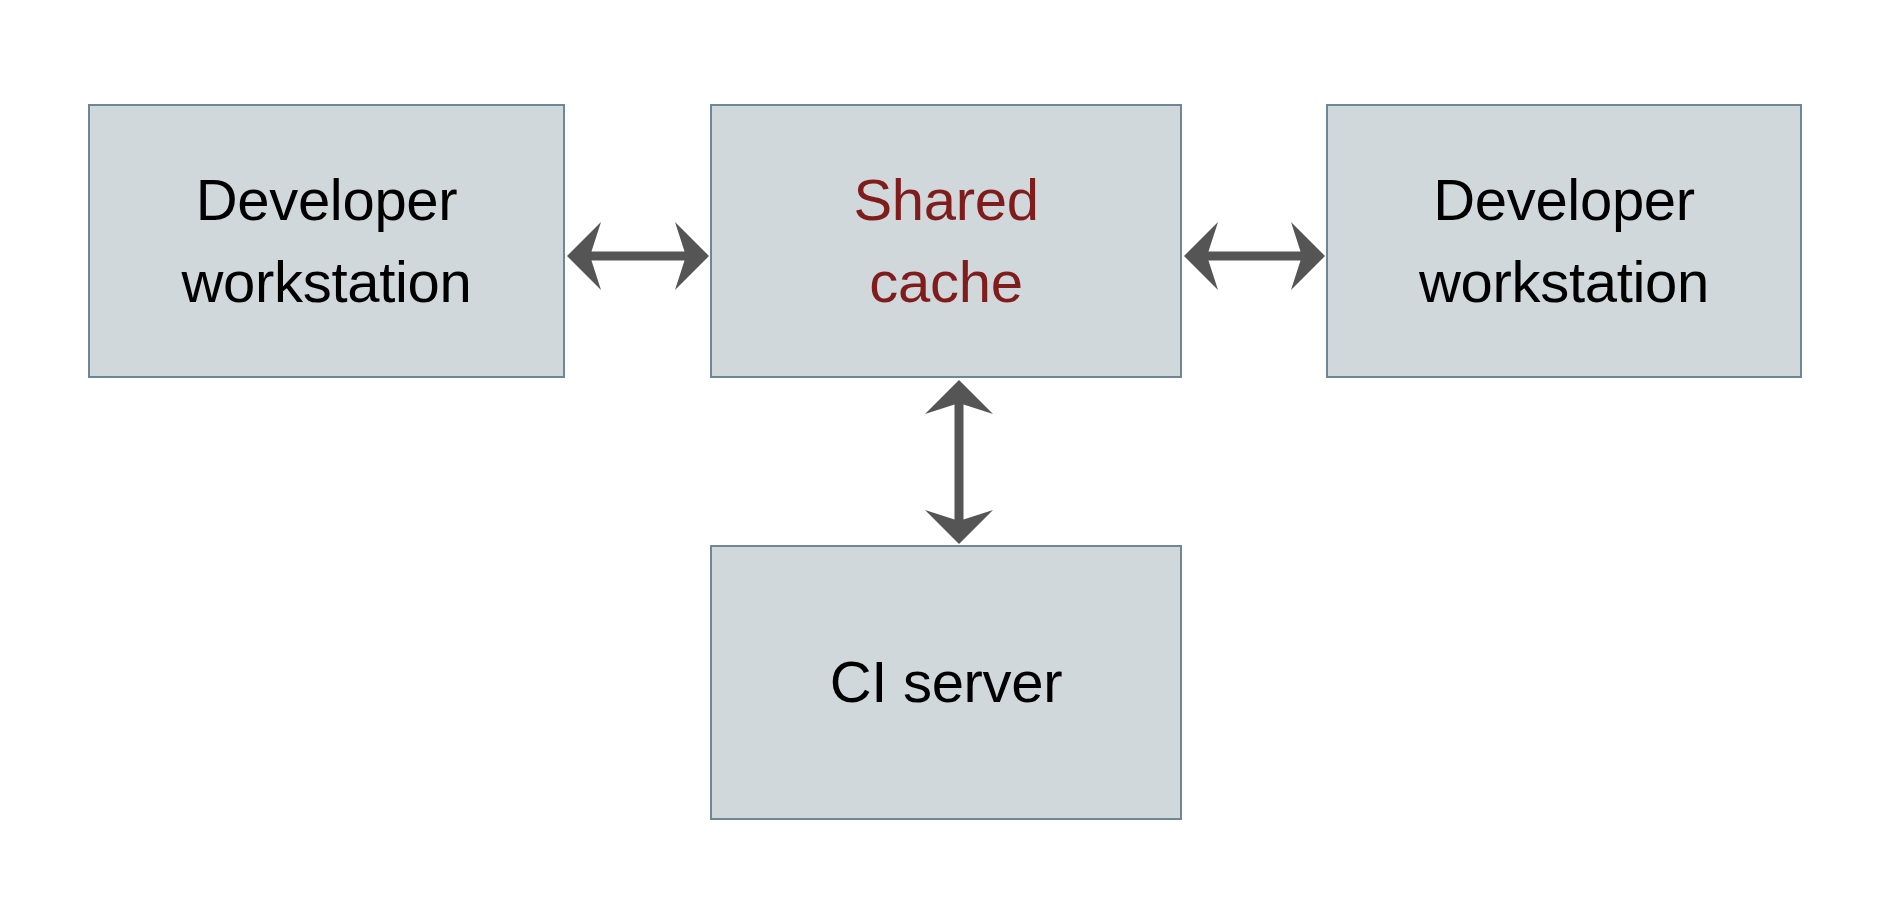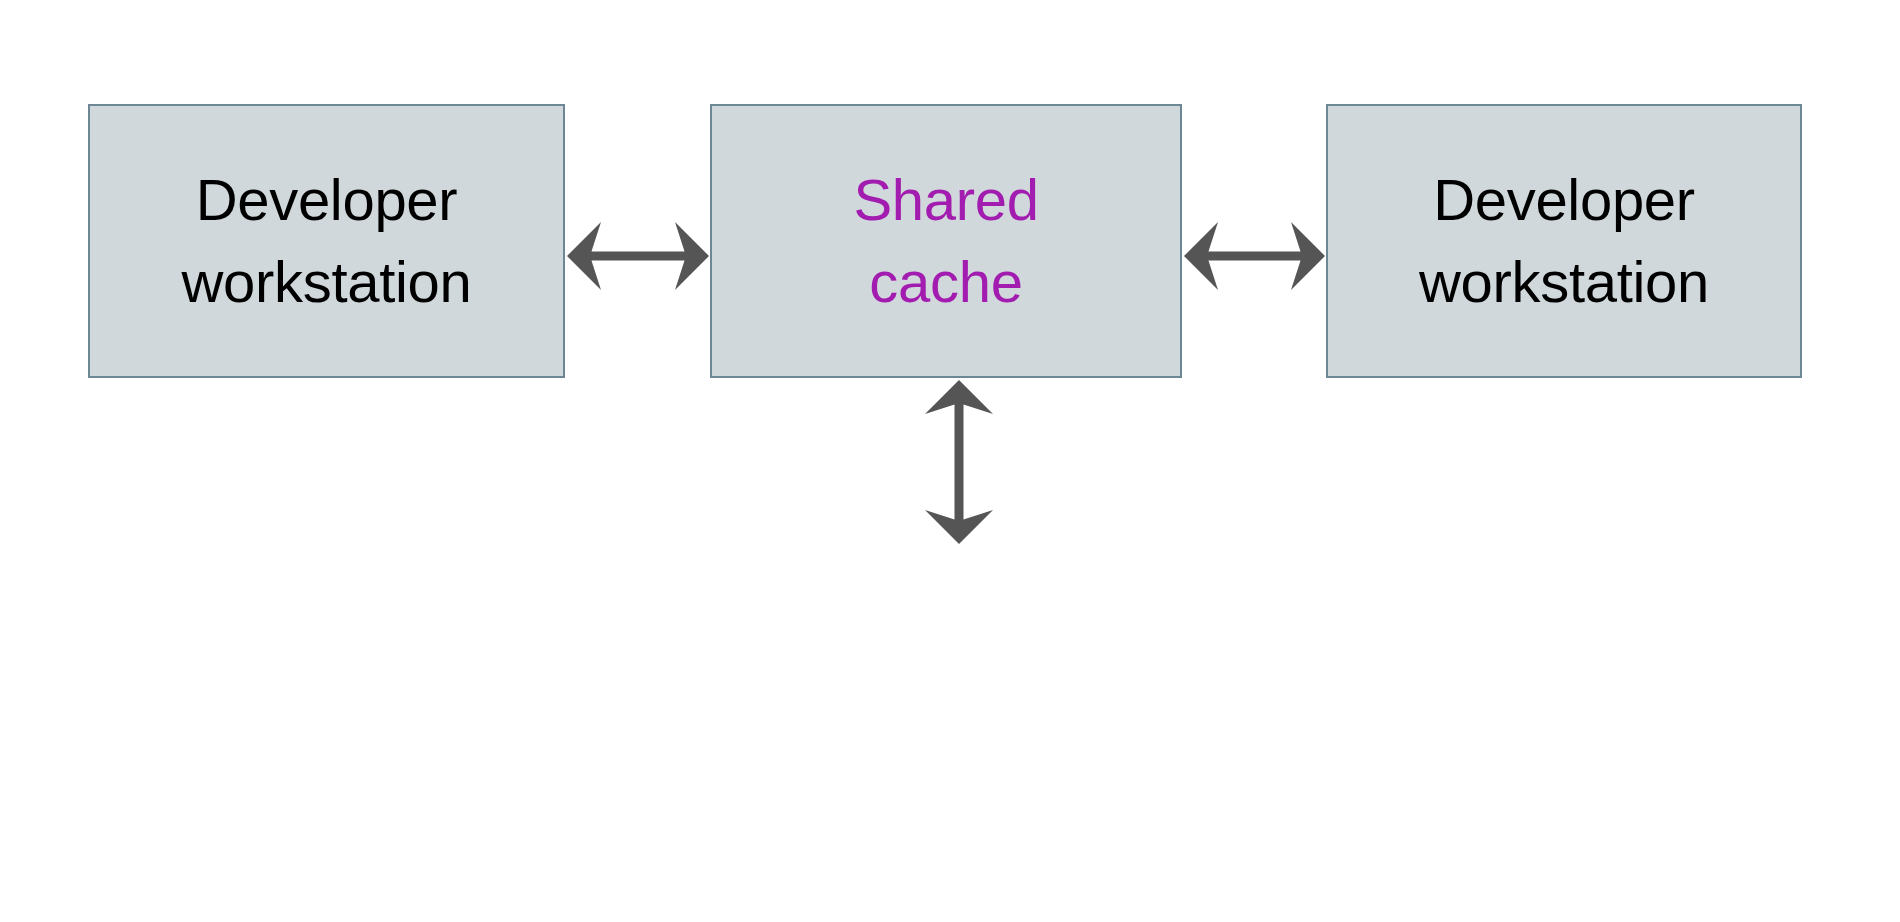--- a/index.html
+++ b/index.html
@@ -64,20 +64,23 @@
     <div class="edge" style="left: 925px; top: 380px; width: 68px; height: 164px;">
       <svg width="68" height="164" viewBox="0 0 68 164">
         <polygon points="34,0 0,34 29.5,24.48 29.5,139.52 0,130 34,164 68,130 38.5,139.52 38.5,24.48 68,34" fill="#555555"></polygon>
       </svg>
     </div>
     <div class="node" style="left: 88px; top: 104px; width: 477px; height: 274px; background: rgb(208, 216, 220); border-color: rgb(109, 135, 149);">
       <div class="node-label" style="color: rgb(0, 0, 0);">Developer
 workstation</div>
     </div>
     <div class="node" style="left: 710px; top: 104px; width: 472px; height: 274px; background: rgb(208, 216, 220); border-color: rgb(109, 135, 149);">
-      <div class="node-label" style="color: #a21caf;">Shared
+      <div class="node-label" style="color: #7f1d1d;">Shared
 cache</div>
     </div>
     <div class="node" style="left: 1326px; top: 104px; width: 476px; height: 274px; background: rgb(208, 216, 220); border-color: rgb(109, 135, 149);">
       <div class="node-label" style="color: rgb(0, 0, 0);">Developer
 workstation</div>
     </div>
+    <div class="node" style="left: 710px; top: 545px; width: 472px; height: 275px; background: rgb(208, 216, 220); border-color: rgb(109, 135, 149);">
+      <div class="node-label" style="color: rgb(0, 0, 0);">CI server</div>
+    </div>
   </div>
 
 </body></html>

